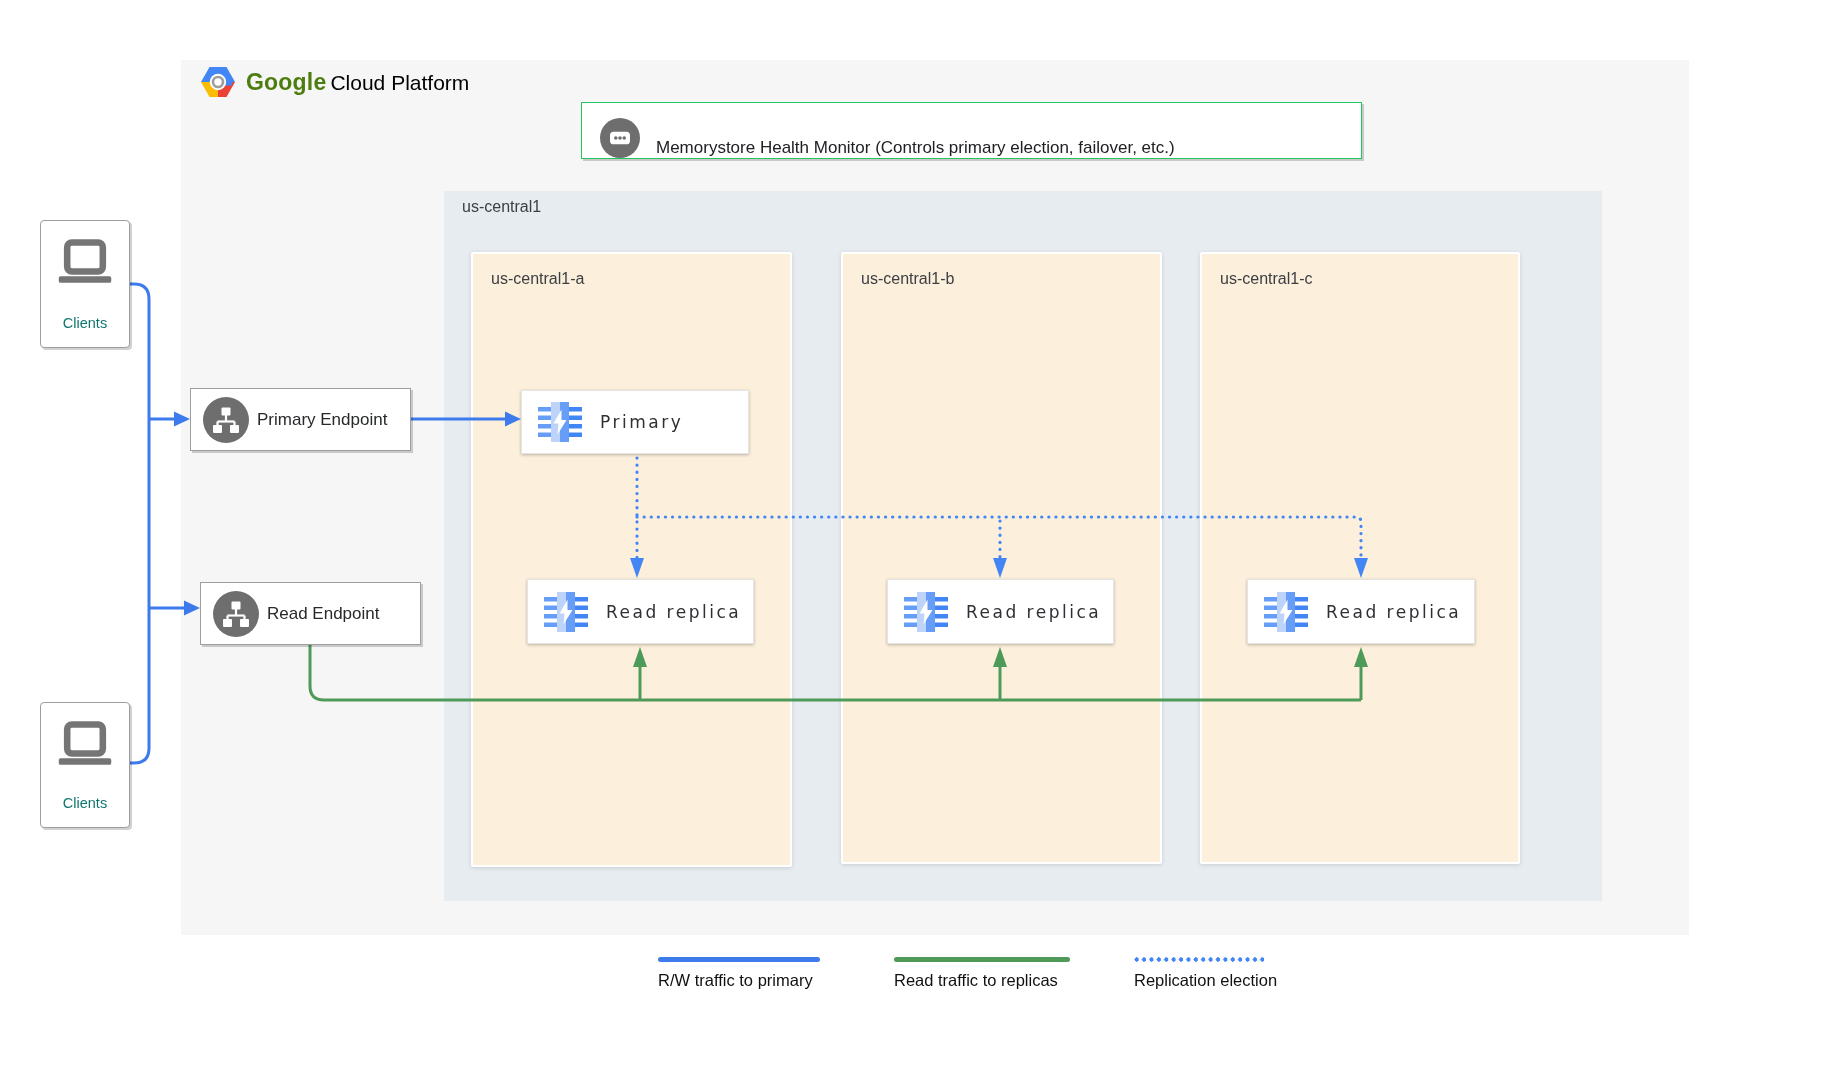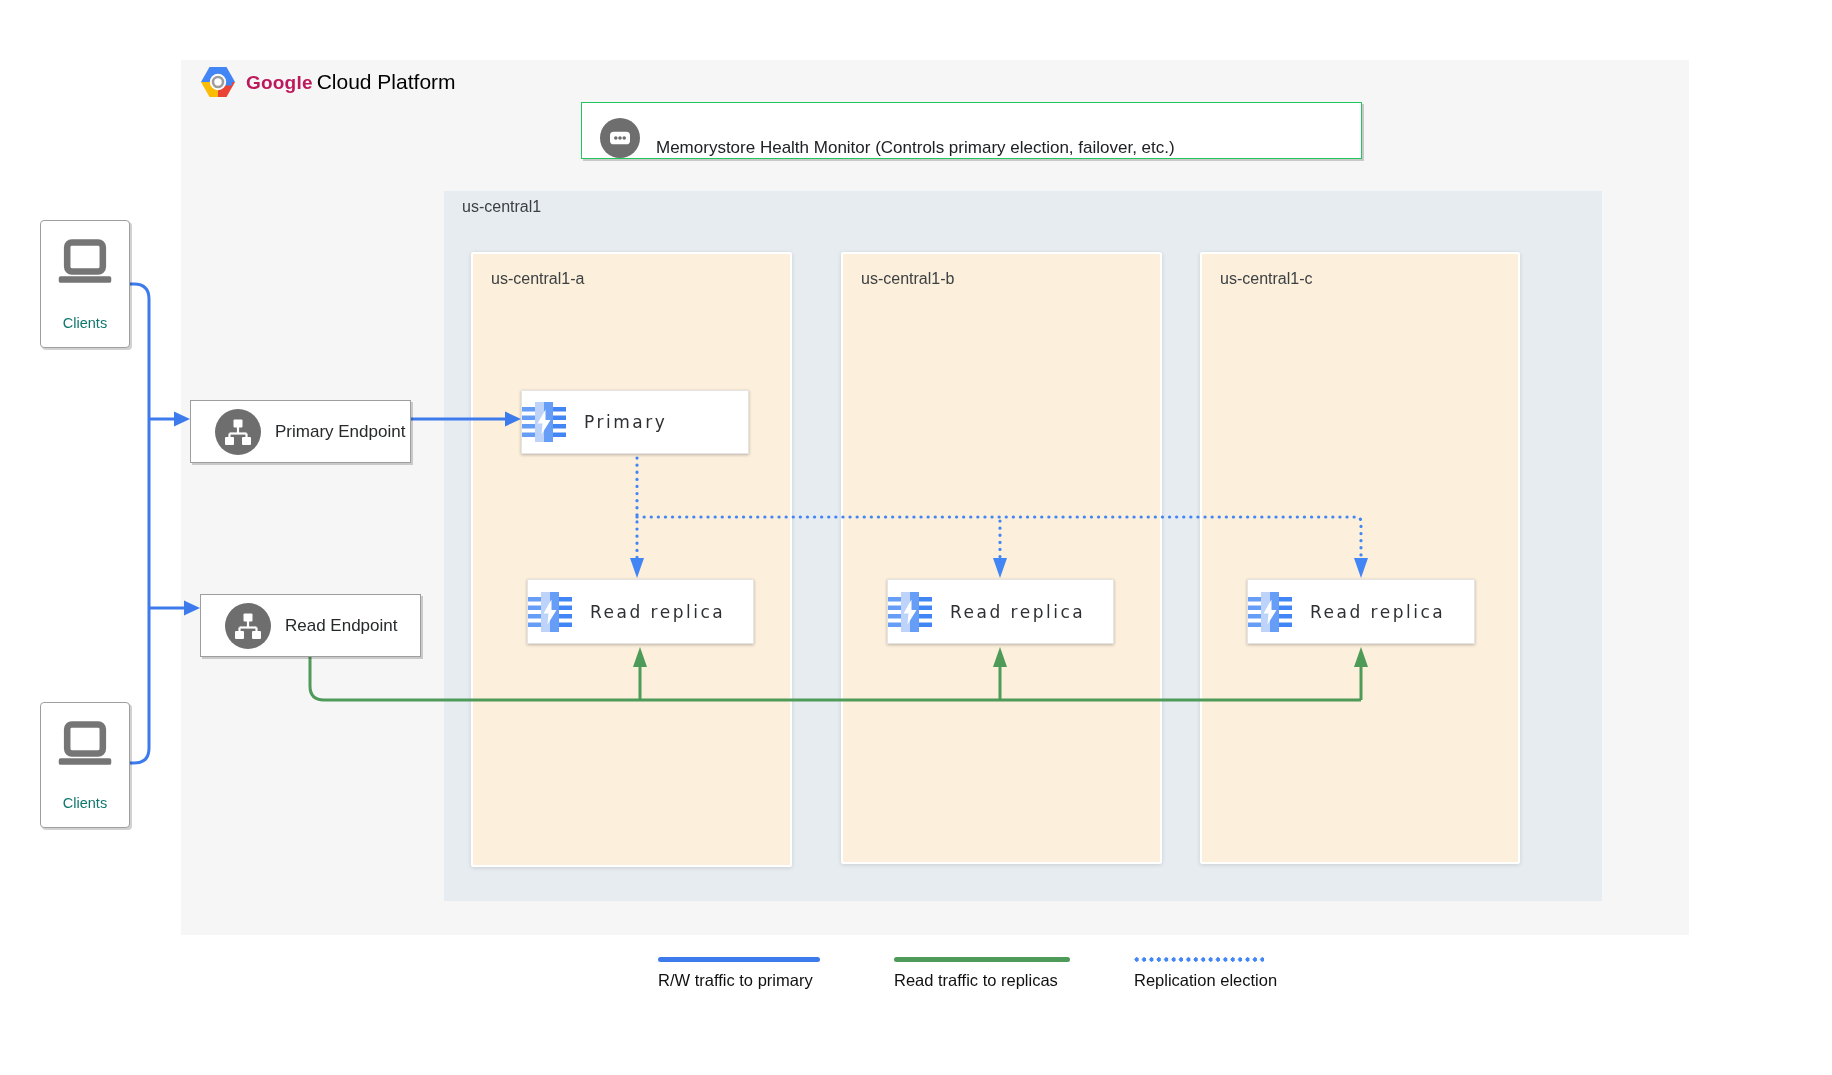--- a/index.html
+++ b/index.html
@@ -4,43 +4,43 @@
 <style>
   * { margin:0; padding:0; box-sizing:border-box; }
   html,body { background:#fff; }
   body { font-family:"Liberation Sans", sans-serif; }
   .canvas { position:relative; width:1832px; height:1075px; background:#ffffff; overflow:hidden; }
   .abs { position:absolute; }
 
   .gcp-panel { left:181px; top:60px; width:1508px; height:875px; background:#f6f6f6; }
 
   .logo-row { left:200px; top:66px; display:flex; align-items:center; gap:10px; }
-  .logo-bold { font-size:19px; font-weight:bold; color:#be185d; letter-spacing:.2px; }
+  .logo-bold { font-size:23px; font-weight:bold; color:#4d7c0f; letter-spacing:.2px; }
   .logo-rest { font-size:21px; color:#000000; margin-left:4px; }
 
   .card { background:#fff; border:1px solid #9e9e9e; box-shadow:2px 2px 0 0 rgba(0,0,0,.18); }
   .monitor-card { left:581px; top:102px; width:781px; height:57px; display:flex; align-items:flex-end; padding-left:18px; gap:16px; border:1px solid #22c55e; }
   .monitor-label { font-size:17px; color:#202124; }
 
   .region { left:444px; top:191px; width:1158px; height:710px; background:#e7ecf1; }
   .region-label { left:462px; top:198px; font-size:16px; color:#3c4043; }
   .zone { position:absolute; background:#fcefdb; border:2px solid #ffffff; border-radius:2px; box-shadow:0 1px 4px rgba(0,0,0,.13); }
   .zone-a { left:471px; top:252px; width:321px; height:615px; }
   .zone-b { left:841px; top:252px; width:321px; height:612px; }
   .zone-c { left:1200px; top:252px; width:320px; height:612px; }
   .zone-label { position:absolute; left:18px; top:16px; font-size:16px; color:#3c4043; }
 
-  .node { position:absolute; background:#fff; border:1px solid #e4e4e4; box-shadow:0 1px 3px rgba(0,0,0,.25); display:flex; align-items:center; gap:18px; }
+  .node { position:absolute; background:#fff; border:1px solid #e4e4e4; box-shadow:0 1px 3px rgba(0,0,0,.25); display:flex; align-items:center; padding-left:16px; gap:18px; }
   .node-label { font-family:"DejaVu Sans", sans-serif; font-size:17px; color:#2f3033; letter-spacing:2.5px; }
   .node-primary   { left:521px; top:390px; width:228px; height:64px; }
   .node-replica-a { left:527px; top:579px; width:227px; height:65px; }
   .node-replica-b { left:887px; top:579px; width:227px; height:65px; }
   .node-replica-c { left:1247px; top:579px; width:228px; height:65px; }
 
-  .endpoint { display:flex; align-items:center; padding-left:24px; gap:14px;margin-top:12px; }
+  .endpoint { display:flex; align-items:center; padding-left:12px; gap:8px; }
   .endpoint-primary { left:190px; top:388px; width:221px; height:63px; }
   .endpoint-read   { left:200px; top:582px; width:221px; height:63px; }
   .endpoint-label { font-size:17px; color:#27292b; }
 
   .clients { border-radius:4px; display:flex; flex-direction:column; align-items:center; justify-content:space-between; padding:18px 0 16px; }
   .clients-top { left:40px; top:220px; width:90px; height:128px; }
   .clients-bottom { left:40px; top:702px; width:90px; height:126px; }
   .clients-label { font-size:14.5px; color:#0f766e; }
 
   .connector-layer { left:0; top:0; width:1832px; height:1075px; pointer-events:none; }

